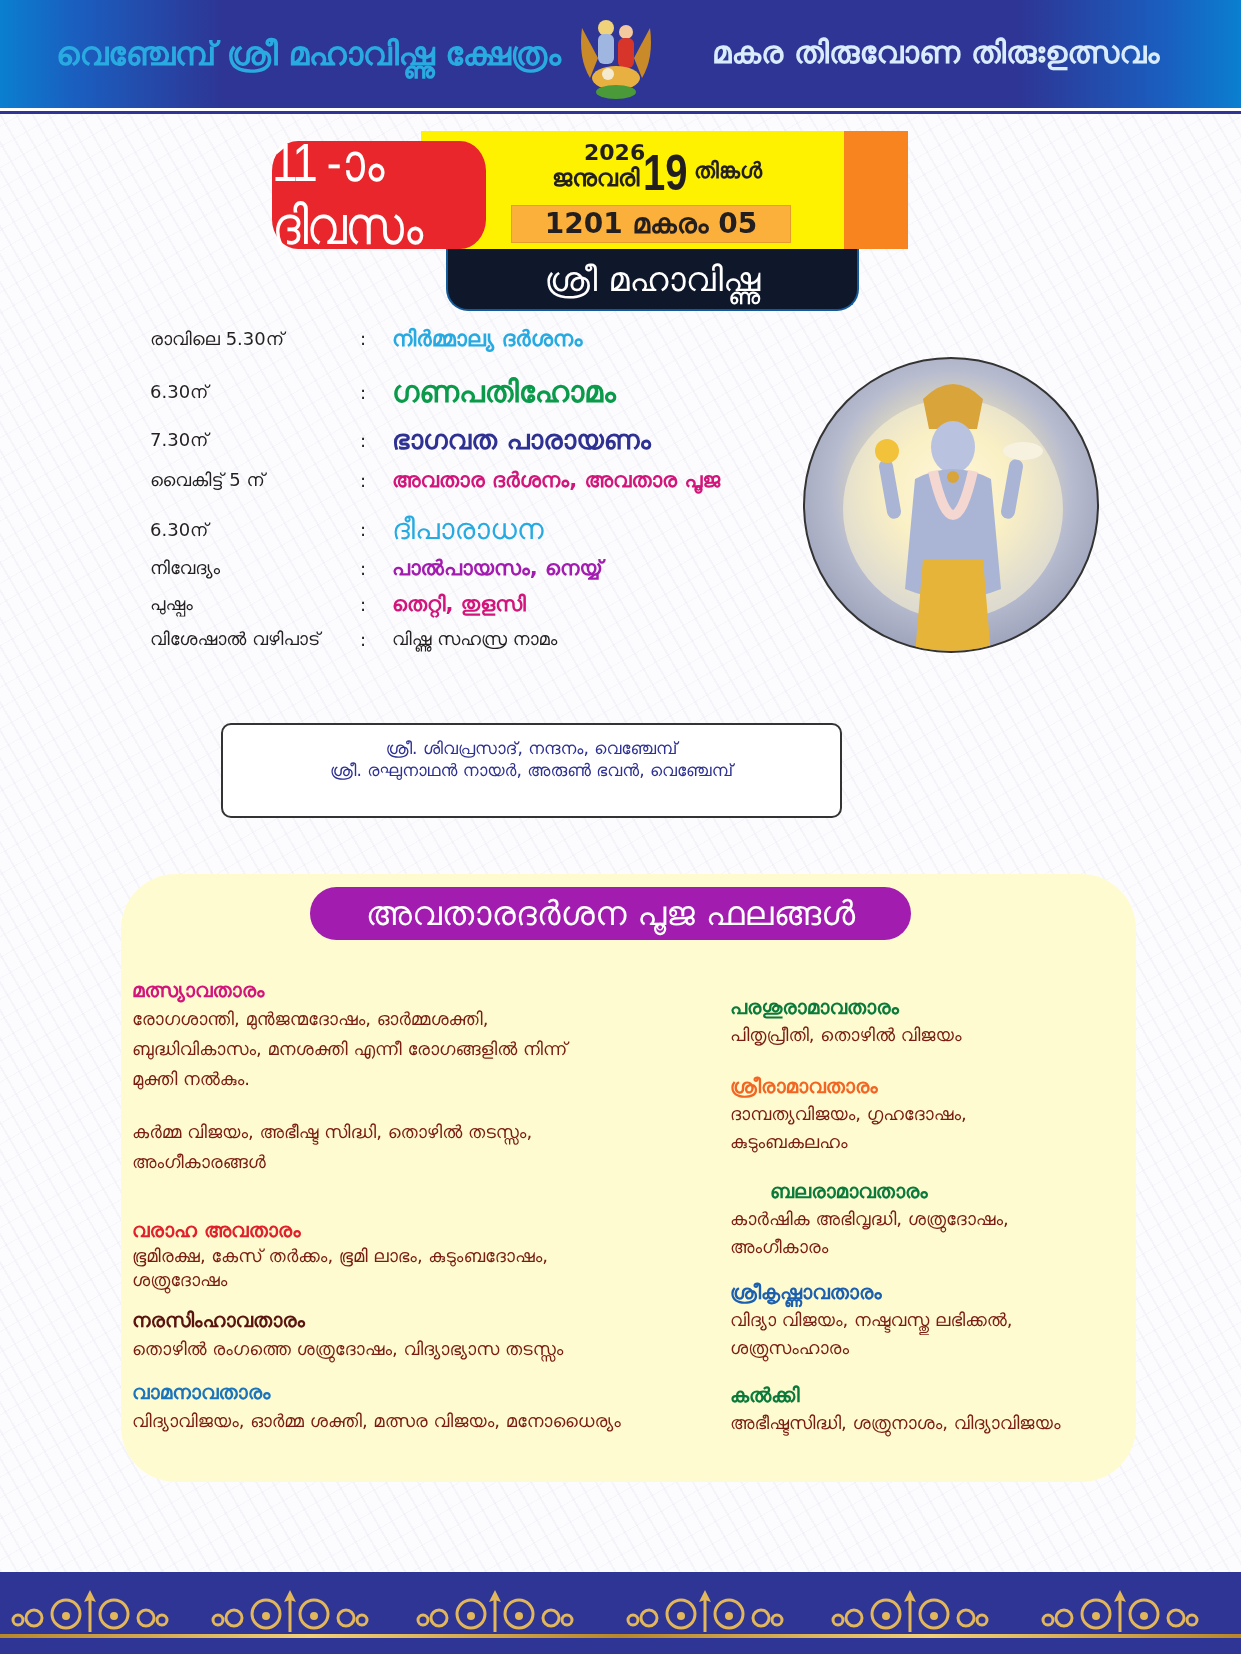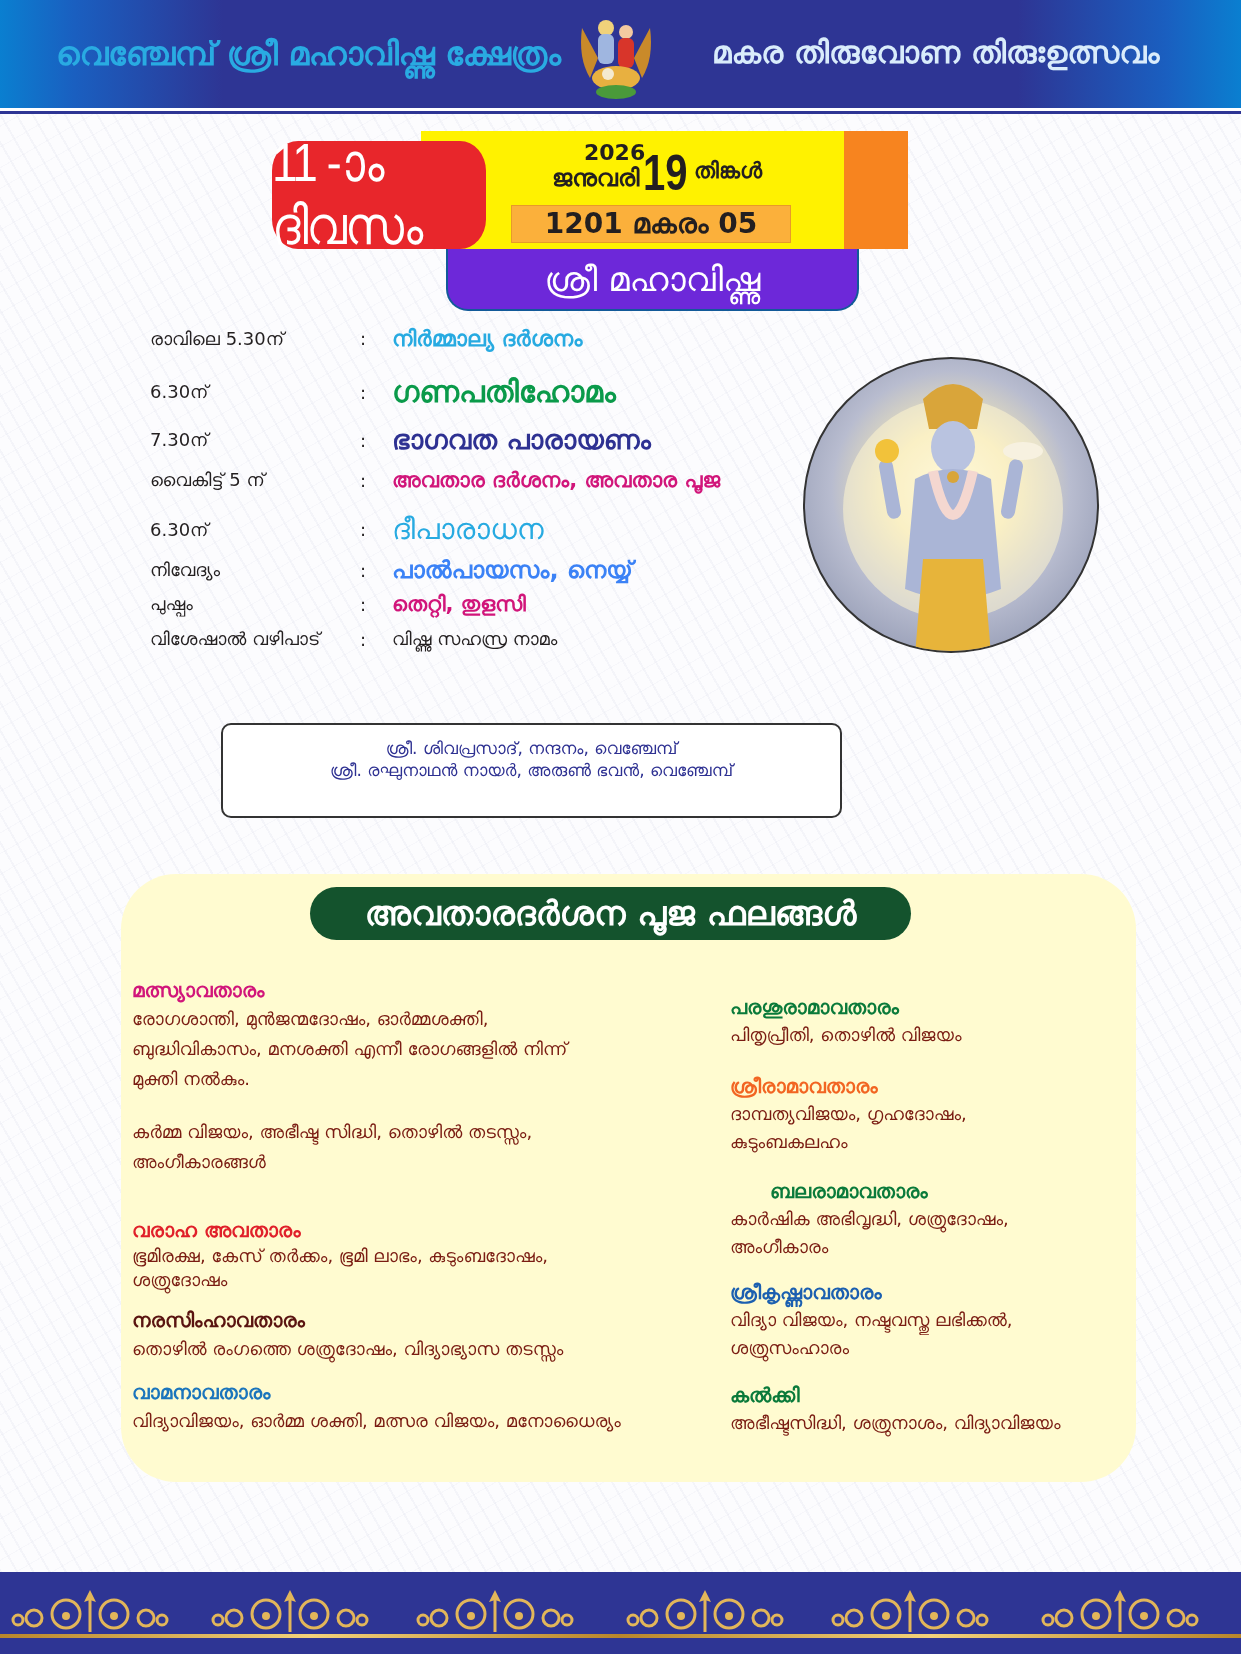--- a/index.html
+++ b/index.html
@@ -57,21 +57,21 @@
     .daynum { position: absolute; left: 643px; top: 144px; font-size: 50px; font-weight: bold; color: #231f20; font-family: "Liberation Sans", sans-serif; transform: scaleX(0.8); transform-origin: left; }
     .weekday { position: absolute; left: 694px; top: 158px; font-size: 22px; font-weight: bold; color: #231f20; }
     .malayalam-date {
       position: absolute; left: 511px; top: 205px; width: 280px; height: 38px;
       background: #fbb03b; border: 1px solid #e89a2a;
       font-size: 28px; font-weight: bold; color: #231f20;
       display: flex; align-items: center; justify-content: center;
     }
     .deity-banner {
       position: absolute; left: 446px; top: 249px; width: 413px; height: 62px;
-      background: #6d28d9; border-radius: 0 0 22px 22px; border: 2px solid #125a99; border-top: none;
+      background: #0f172a; border-radius: 0 0 22px 22px; border: 2px solid #125a99; border-top: none;
       color: #ffffff; font-size: 34px;
       display: flex; align-items: center; justify-content: center;
     }
     
     .schedule { position: absolute; left: 150px; top: 326px; width: 620px; }
     .sched-row { position: absolute; left: 0; width: 620px; display: flex; align-items: center; }
     .sched-time { width: 210px; font-size: 18px; color: #231f20; }
     .sched-colon { width: 32px; font-size: 18px; color: #231f20; }
     .sched-item { font-weight: bold; white-space: nowrap; }
     
@@ -89,22 +89,22 @@
     }
     .offering-intro { font-size: 15px; color: #231f20; line-height: 19px; }
     .offering-name { font-size: 17px; color: #2e3192; line-height: 22px; }
     
     .benefits-panel {
       position: absolute; left: 121px; top: 874px; width: 1015px; height: 608px;
       background: #fffbd0; border-radius: 55px;
     }
     .benefits-title {
       position: absolute; left: 310px; top: 887px; width: 601px; height: 53px;
-      background: #14532d; border-radius: 27px;
-      color: #ffffff; font-size: 34px; font-weight: bold;
+      background: #a21caf; border-radius: 27px;
+      color: #ffffff; font-size: 34px; font-weight: normal;
       display: flex; align-items: center; justify-content: center;
     }
     .avatar-block { position: absolute; }
     .avatar-name { font-size: 20px; font-weight: bold; line-height: 28px; white-space: nowrap; }
     .avatar-desc { font-size: 18px; color: #7a1c12; line-height: 30px; }
     
     .footer {
       position: absolute; left: 0; top: 1572px; width: 1241px; height: 82px;
       background: #2e3594;
     }
@@ -168,21 +168,21 @@
       <span class="sched-item" style="color: rgb(209, 21, 122); font-size: 21px;">അവതാര ദർശനം, അവതാര പൂജ</span>
     </div>
     <div class="sched-row" style="top: 186px;">
       <span class="sched-time">6.30ന്</span>
       <span class="sched-colon">:</span>
       <span class="sched-item" style="color: rgb(39, 170, 225); font-size: 29px; font-weight: normal;">ദീപാരാധന</span>
     </div>
     <div class="sched-row" style="top: 230px;">
       <span class="sched-time">നിവേദ്യം</span>
       <span class="sched-colon">:</span>
-      <span class="sched-item" style="color: #3b82f6; font-size: 24px;">പാൽപായസം, നെയ്യ്</span>
+      <span class="sched-item" style="color: #a21caf; font-size: 21px;">പാൽപായസം, നെയ്യ്</span>
     </div>
     <div class="sched-row" style="top: 266px;">
       <span class="sched-time">പുഷ്പം</span>
       <span class="sched-colon">:</span>
       <span class="sched-item" style="color: rgb(209, 21, 122); font-size: 21px;">തെറ്റി, തുളസി</span>
     </div>
     <div class="sched-row" style="top: 302px;">
       <span class="sched-time">വിശേഷാൽ വഴിപാട്</span>
       <span class="sched-colon">:</span>
       <span class="sched-item" style="color: rgb(35, 31, 32); font-size: 18px; font-weight: normal;">വിഷ്ണു സഹസ്ര നാമം</span>

